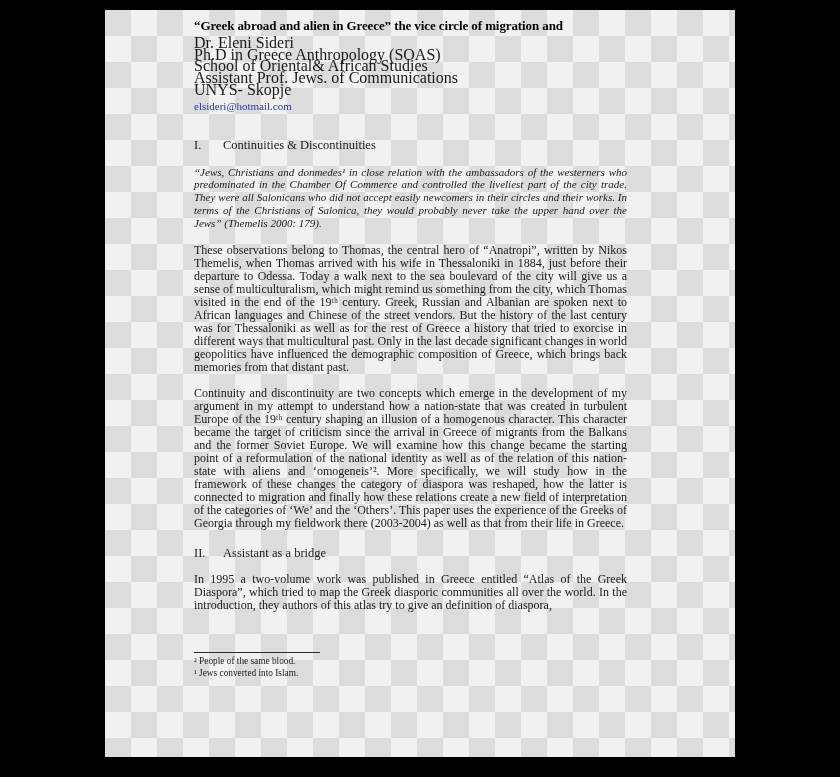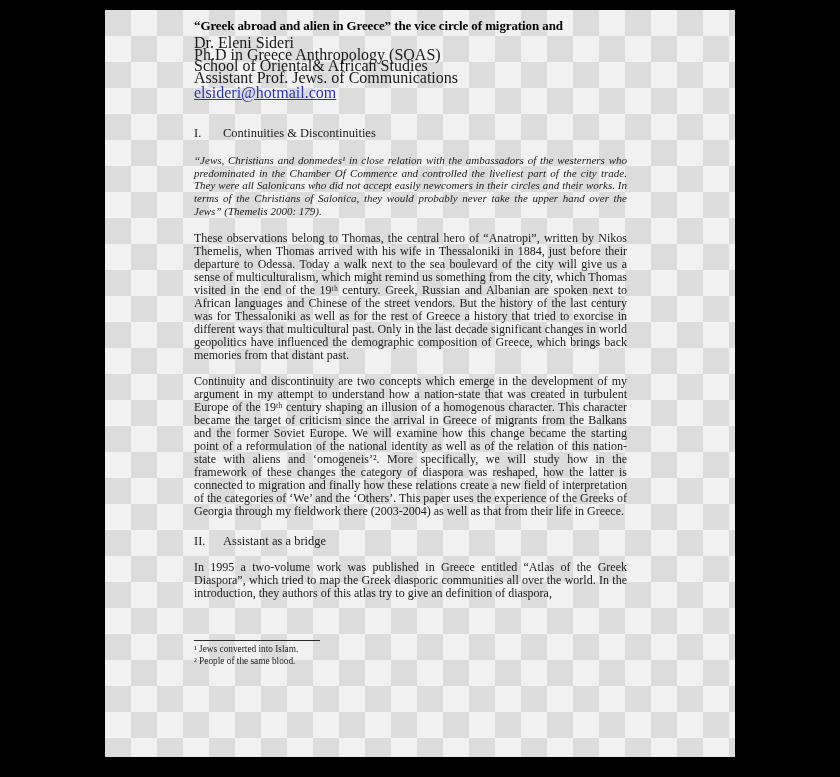--- a/index.html
+++ b/index.html
@@ -41,24 +41,23 @@
   .title-line{display:block;white-space:nowrap;}
   .author-block{margin-top:3px;}
   .author-line{
     display:block;
     font-size:16px;
     line-height:11.7px;
     white-space:nowrap;
   }
   .email-link{
     display:inline-block;
-    font-size:16px;
+    font-size:11px;
     line-height:11.7px;
     color:var(--link);
-    text-decoration:underline;
     cursor:pointer;
   }
   .section-heading{
     font-size:12.5px;
     line-height:14px;
     white-space:nowrap;
   }
   .section-heading .numeral{
     display:inline-block;
     width:29px;
@@ -102,20 +101,21 @@
 
     <h1 class="doc-title">
       <span class="title-line">“Greek abroad and alien in Greece” the vice circle of migration and</span>
     </h1>
 
     <div class="author-block">
       <span class="author-line">Dr. Eleni Sideri</span>
       <span class="author-line">Ph.D in Greece Anthropology (SOAS)</span>
       <span class="author-line">School of Oriental&amp; African Studies</span>
       <span class="author-line">Assistant Prof. Jews. of Communications</span>
+      <span class="author-line">UNYS- Skopje</span>
       <a class="email-link">elsideri@hotmail.com</a>
     </div>
 
     <div class="section-heading heading-1">
       <span class="numeral">I.</span><span class="label">Continuities &amp; Discontinuities</span>
     </div>
 
     <p class="quote-para">“Jews, Christians and donmedes¹ in close relation with the ambassadors of the westerners who predominated in the Chamber Of Commerce and controlled the liveliest part of the city trade. They were all Salonicans who did not accept easily newcomers in their circles and their works. In terms of the Christians of Salonica, they would probably never take the upper hand over the Jews” (Themelis 2000: 179).</p>
 
     <p class="body-para para-1">These observations belong to Thomas, the central hero of “Anatropi”, written by Nikos Themelis, when Thomas arrived with his wife in Thessaloniki in 1884, just before their departure to Odessa. Today a walk next to the sea boulevard of the city will give us a sense of multiculturalism, which might remind us something from the city, which Thomas visited in the end of the 19ᵗʰ century. Greek, Russian and Albanian are spoken next to African languages and Chinese of the street vendors. But the history of the last century was for Thessaloniki as well as for the rest of Greece a history that tried to exorcise in different ways that multicultural past. Only in the last decade significant changes in world geopolitics have influenced the demographic composition of Greece, which brings back memories from that distant past.</p>
@@ -124,18 +124,18 @@
 
     <div class="section-heading heading-2">
       <span class="numeral">II.</span><span class="label">Assistant as a bridge</span>
     </div>
 
     <p class="body-para para-3">In 1995 a two-volume work was published in Greece entitled “Atlas of the Greek Diaspora”, which tried to map the Greek diasporic communities all over the world. In the introduction, they authors of this atlas try to give an definition of diaspora,</p>
 
     <hr class="footnote-separator">
 
     <div class="footnotes">
+      <span class="footnote-line">² People of the same blood.</span>
       <span class="footnote-line">¹ Jews converted into Islam.</span>
-      <span class="footnote-line">² People of the same blood.</span>
     </div>
 
   </div>
 </div>
 
 </body></html>

